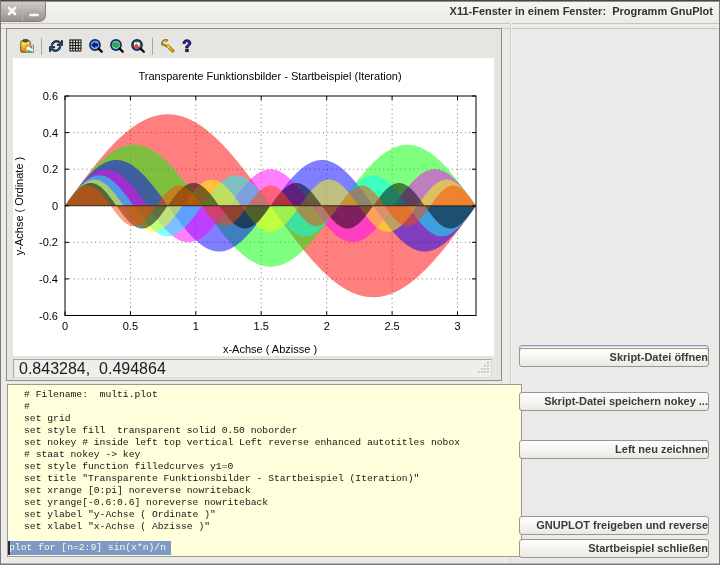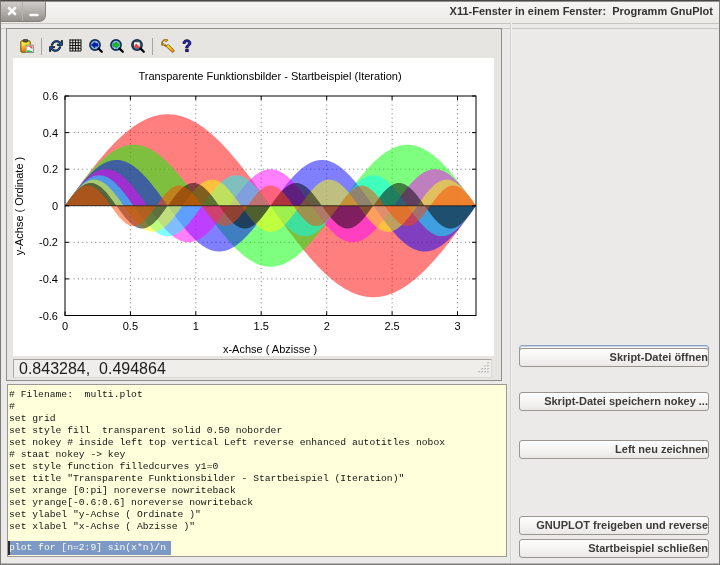--- a/index.html
+++ b/index.html
@@ -13,21 +13,21 @@
 
 #frame{left:6px;top:28px;width:494px;height:351px;border:1px solid #8f8d89;background:#e6e5e2}
 #toolbar{left:7px;top:29px;width:492px;height:28px;background:#e6e5e2}
 .tsep{position:absolute;top:9px;width:1px;height:17px;background:#a8a6a2}
 #canvas{left:13px;top:58px;width:481px;height:298px;background:#ffffff}
 #coords{left:13px;top:359px;width:479px;height:19px;background:#efeeeb;border:1px solid #a9a7a3;border-bottom-color:#dcdad7;border-right-color:#dcdad7;font-size:16px;color:#1c1c1c;line-height:18px;padding-left:5px;box-sizing:border-box}
 
 #sash{left:510px;top:23px;width:1px;height:540px;background:#d2d1ce}
 #sash2{left:511px;top:23px;width:1px;height:540px;background:#f2f1ef}
 
-#script{left:7px;top:384px;width:497px;height:167.5px;background:#ffffdc;border:1px solid #9b9995;font-family:"Liberation Mono",monospace;font-size:9.7px;line-height:12px;color:#141414;white-space:pre;overflow:hidden;box-sizing:content-box;padding-top:3.5px;padding-left:1px}
+#script{left:7px;top:384px;width:497px;height:167.5px;background:#ffffdc;border:1px solid #9b9995;font-family:"Liberation Mono",monospace;font-size:9.7px;line-height:12px;color:#141414;white-space:pre;overflow:hidden;box-sizing:content-box;padding-top:3.5px;padding-left:16px}
 #sel{left:8px;top:541px;width:163px;height:13.5px;background:#7d9ac6}
 #selcursor{left:8px;top:541px;width:2px;height:13.5px;background:#2a2a2a}
 #seltext{left:9px;top:541.5px;font-family:"Liberation Mono",monospace;font-size:9.7px;line-height:12px;color:#fbfbec;white-space:pre}
 
 .btn{position:absolute;left:519px;width:190px;height:19px;background:linear-gradient(#fefefe,#f1f0ee 70%,#e9e8e5);border:1px solid #98968f;border-radius:3px;font-size:11px;font-weight:bold;color:#3c3b38;text-align:right;line-height:17px;white-space:nowrap;box-sizing:border-box}
 #b1{border-color:#8ba1c3;box-shadow:0 0 0 1px rgba(150,175,210,0.55) inset}
 
 #bottomstrip{left:1px;top:563px;width:718px;height:1px;background:#b5b3b0}
 </style></head>
 <body>

